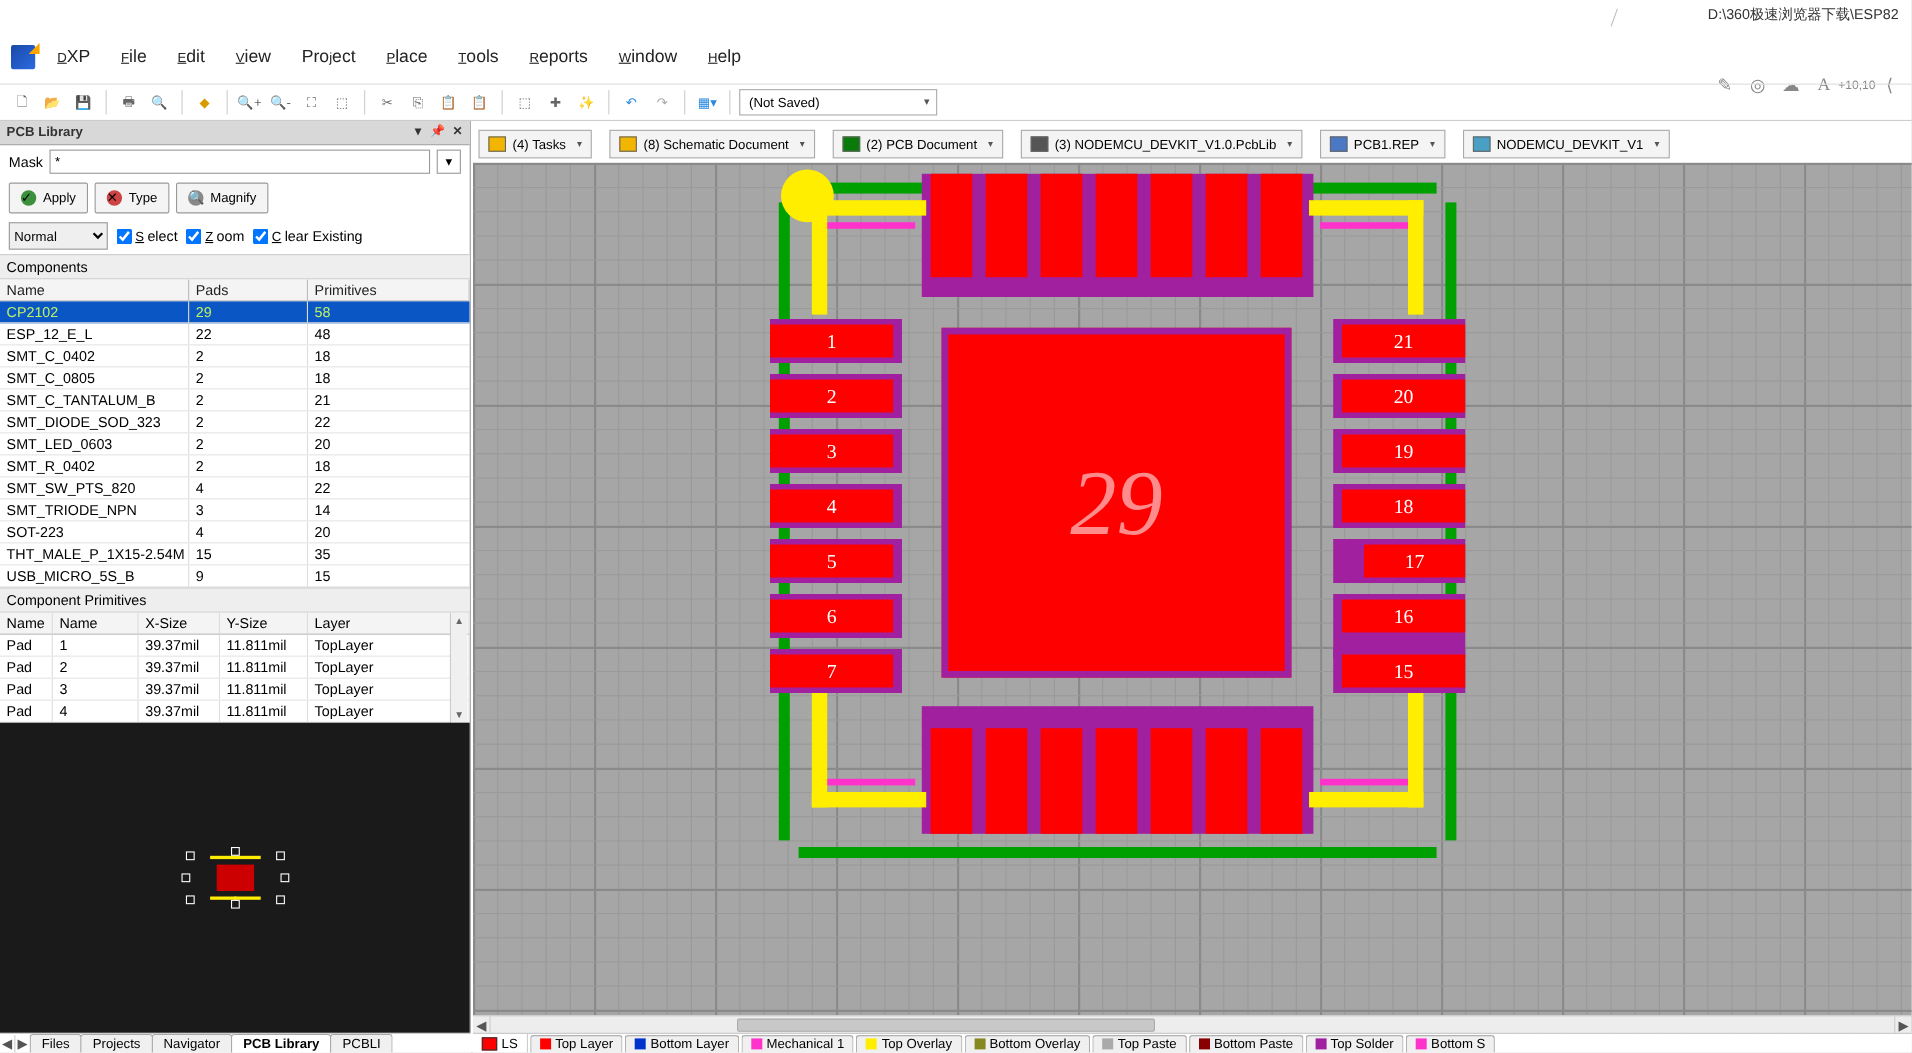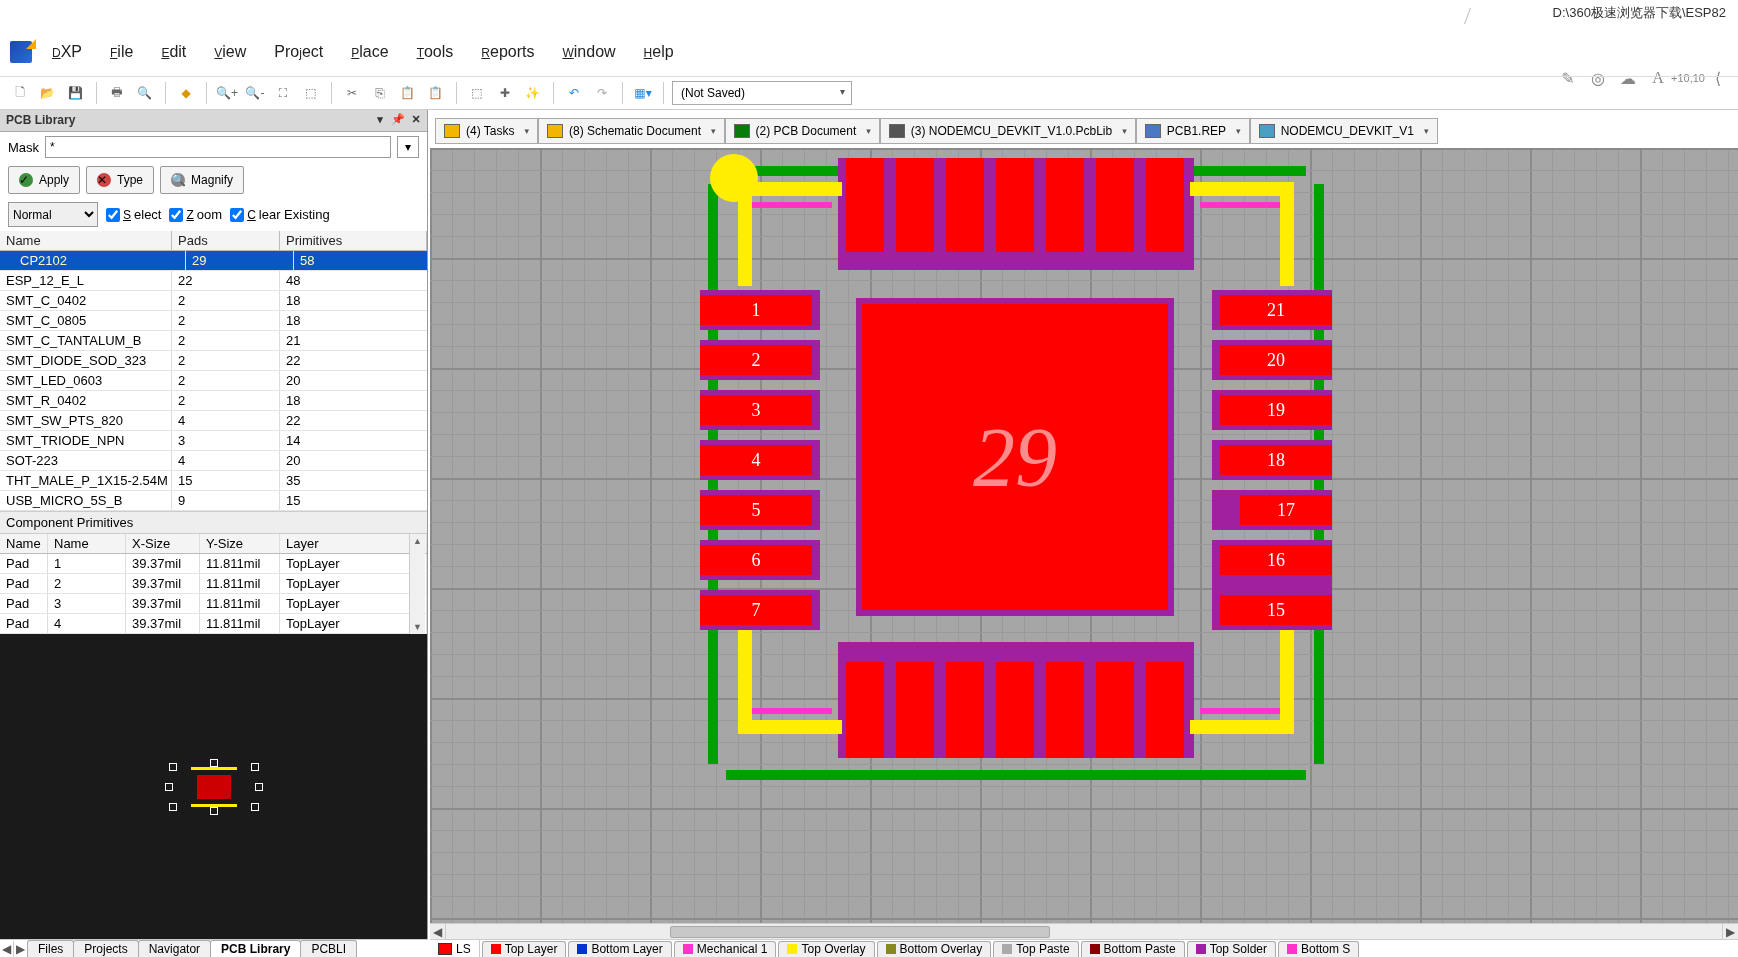--- a/index.html
+++ b/index.html
@@ -45,21 +45,21 @@
 
 .sect-hdr{background:#eee;border-top:1px solid #ccc;border-bottom:1px solid #ccc;padding:3px 6px;font-size:13px;}
 .comp-table{flex:0 0 auto;overflow:hidden;}
 .ct-head,.ct-row{display:flex;border-bottom:1px solid #e4e4e4;}
 .ct-head{background:#f4f4f4;border-bottom:1px solid #bbb;}
 .ct-cell{padding:2px 6px;font-size:13px;overflow:hidden;white-space:nowrap;}
 .ct-name{width:172px;border-right:1px solid #ddd;}
 .ct-pads{width:108px;border-right:1px solid #ddd;}
 .ct-prims{flex:1;}
 .ct-head .ct-cell{font-weight:normal;color:#222;border-right:1px solid #bbb;position:relative;}
-.ct-row.sel{background:#0a56c4;color:#fef9c3;padding-left:14px;}
+.ct-row.sel{background:#0a56c4;color:#bef264;}
 
 .prim-table{flex:0 0 auto;}
 .pt-head,.pt-row{display:flex;border-bottom:1px solid #e4e4e4;}
 .pt-head{background:#f4f4f4;border-bottom:1px solid #bbb;}
 .pt-cell{padding:2px 6px;font-size:13px;border-right:1px solid #ddd;}
 .pt-type{width:48px;} .pt-nm{width:78px;} .pt-x{width:74px;} .pt-y{width:80px;} .pt-lay{flex:1;}
 .prim-scroller{position:relative;}
 .vscroll-hint{position:absolute;right:2px;top:0;width:16px;height:100%;background:#f0f0f0;border-left:1px solid #ccc;}
 .vscroll-hint::before{content:"▲";position:absolute;top:2px;left:3px;font-size:9px;color:#666;}
 .vscroll-hint::after{content:"▼";position:absolute;bottom:2px;left:3px;font-size:9px;color:#666;}
@@ -70,21 +70,21 @@
 .preview-chip .handle{position:absolute;width:8px;height:8px;border:1px solid #fff;background:transparent;}
 .preview-chip .yel{position:absolute;width:24px;height:3px;background:#ffee00;}
 
 
 .left-tabs{position:absolute;bottom:0;left:0;height:18px;width:428px;display:flex;align-items:flex-end;background:#fff;border-top:1px solid #ccc;}
 .lt-nav{width:14px;height:16px;display:flex;align-items:center;justify-content:center;color:#555;border-right:1px solid #ccc;}
 .lt-tab{padding:1px 10px;border:1px solid #aaa;border-bottom:none;margin-left:-1px;background:#f0f0f0;border-radius:3px 3px 0 0;font-size:12px;}
 .lt-tab.active{background:#fff;font-weight:bold;}
 
 
-.doc-row{position:absolute;top:116px;left:435px;right:4px;height:30px;display:flex;gap:0;align-items:center;}
+.doc-row{position:absolute;top:116px;left:435px;right:4px;height:30px;display:flex;gap:16px;align-items:center;}
 .doc-tab{height:26px;border:1px solid #aaa;background:#f4f4f4;display:flex;align-items:center;padding:0 8px;gap:6px;font-size:13px;position:relative;}
 .doc-tab .dd{font-size:9px;color:#555;margin-left:4px;}
 .doc-tab .docico{width:16px;height:14px;display:inline-block;}
 
 
 .canvas-wrap{position:absolute;top:148px;left:430px;right:0;bottom:18px;background:#a6a6a6;overflow:hidden;}
 .canvas{position:absolute;inset:0;}
 .grid-line-v,.grid-line-h{position:absolute;background:#9a9a9a;}
 .grid-line-v{top:0;bottom:0;width:1px;}
 .grid-line-h{left:0;right:0;height:1px;}
@@ -208,20 +208,21 @@
         <span class="ic" style="background:#888">🔍</span>
         <span>Magnify</span>
       </div>
   </div>
   <div class="opt-row">
     <select><option>Normal</option></select>
     <label><input type="checkbox" checked="" style=""><u>S</u>elect</label>
     <label><input type="checkbox" checked="" style=""><u>Z</u>oom</label>
     <label><input type="checkbox" checked="" style=""><u>C</u>lear Existing</label>
   </div>
+  <div class="sect-hdr">Components</div>
   <div class="comp-table">
     <div class="ct-head">
       <div class="ct-cell ct-name">Name</div>
       <div class="ct-cell ct-pads">Pads</div>
       <div class="ct-cell ct-prims">Primitives</div>
     </div>
     <div id="comp-body">
         <div class="ct-row sel">
           <div class="ct-cell ct-name">CP2102</div>
           <div class="ct-cell ct-pads">29</div>

